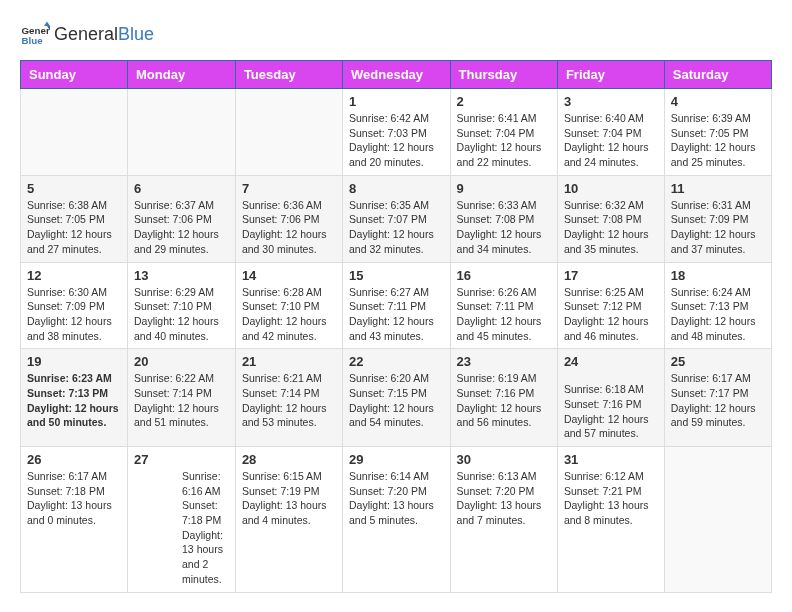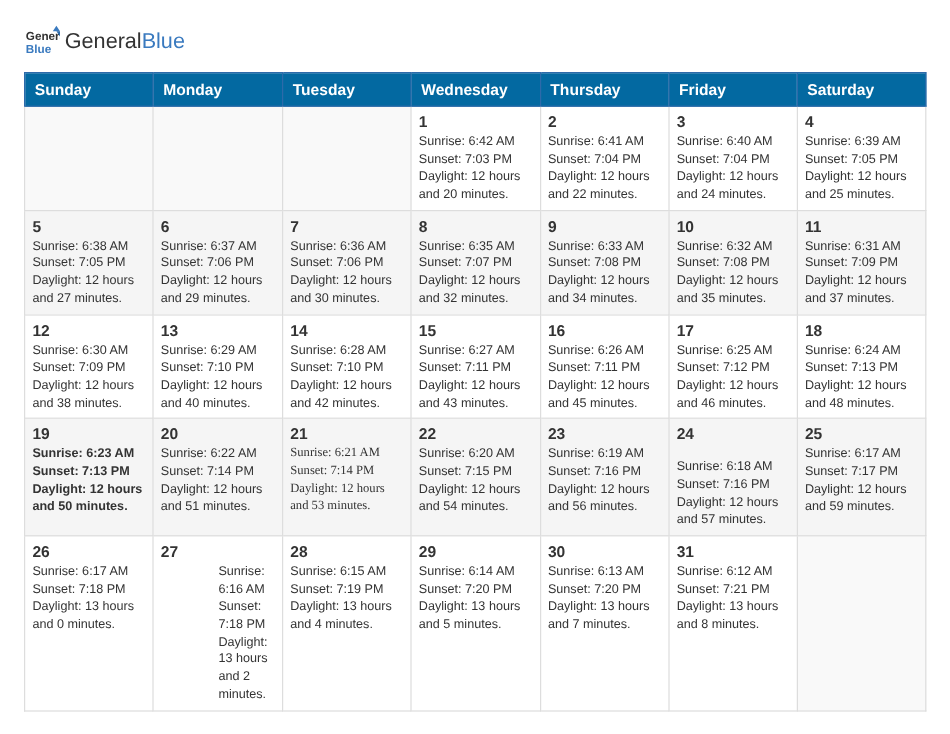--- a/index.html
+++ b/index.html
@@ -36,21 +36,21 @@
     .location-title {
       font-size: 16px;
       color: #333;
     }
     .calendar-table {
       width: 100%;
       border-collapse: collapse;
       border: 1px solid #ccc;
     }
     .calendar-table th {
-      background-color: #0369a1;
+      background-color: #d946ef;
       color: #fff;
       text-align: left;
       padding: 6px 8px;
       font-size: 13px;
       font-weight: bold;
       border: 1px solid #2d6aaa;
     }
     .calendar-table td {
       vertical-align: top;
       padding: 5px 6px;
@@ -257,21 +257,21 @@
         </td>
         <td>
           <span class="day-number">20</span>
           <div class="day-info" style="white-space: pre-line;">Sunrise: 6:22 AM
 Sunset: 7:14 PM
 Daylight: 12 hours
 and 51 minutes.</div>
         </td>
         <td>
           <span class="day-number">21</span>
-          <div class="day-info" style="white-space: pre-line; font-family: Liberation Serif, serif;">Sunrise: 6:21 AM
+          <div class="day-info" style="white-space: pre-line;">Sunrise: 6:21 AM
 Sunset: 7:14 PM
 Daylight: 12 hours
 and 53 minutes.</div>
         </td>
         <td>
           <span class="day-number">22</span>
           <div class="day-info" style="white-space: pre-line;">Sunrise: 6:20 AM
 Sunset: 7:15 PM
 Daylight: 12 hours
 and 54 minutes.</div>

